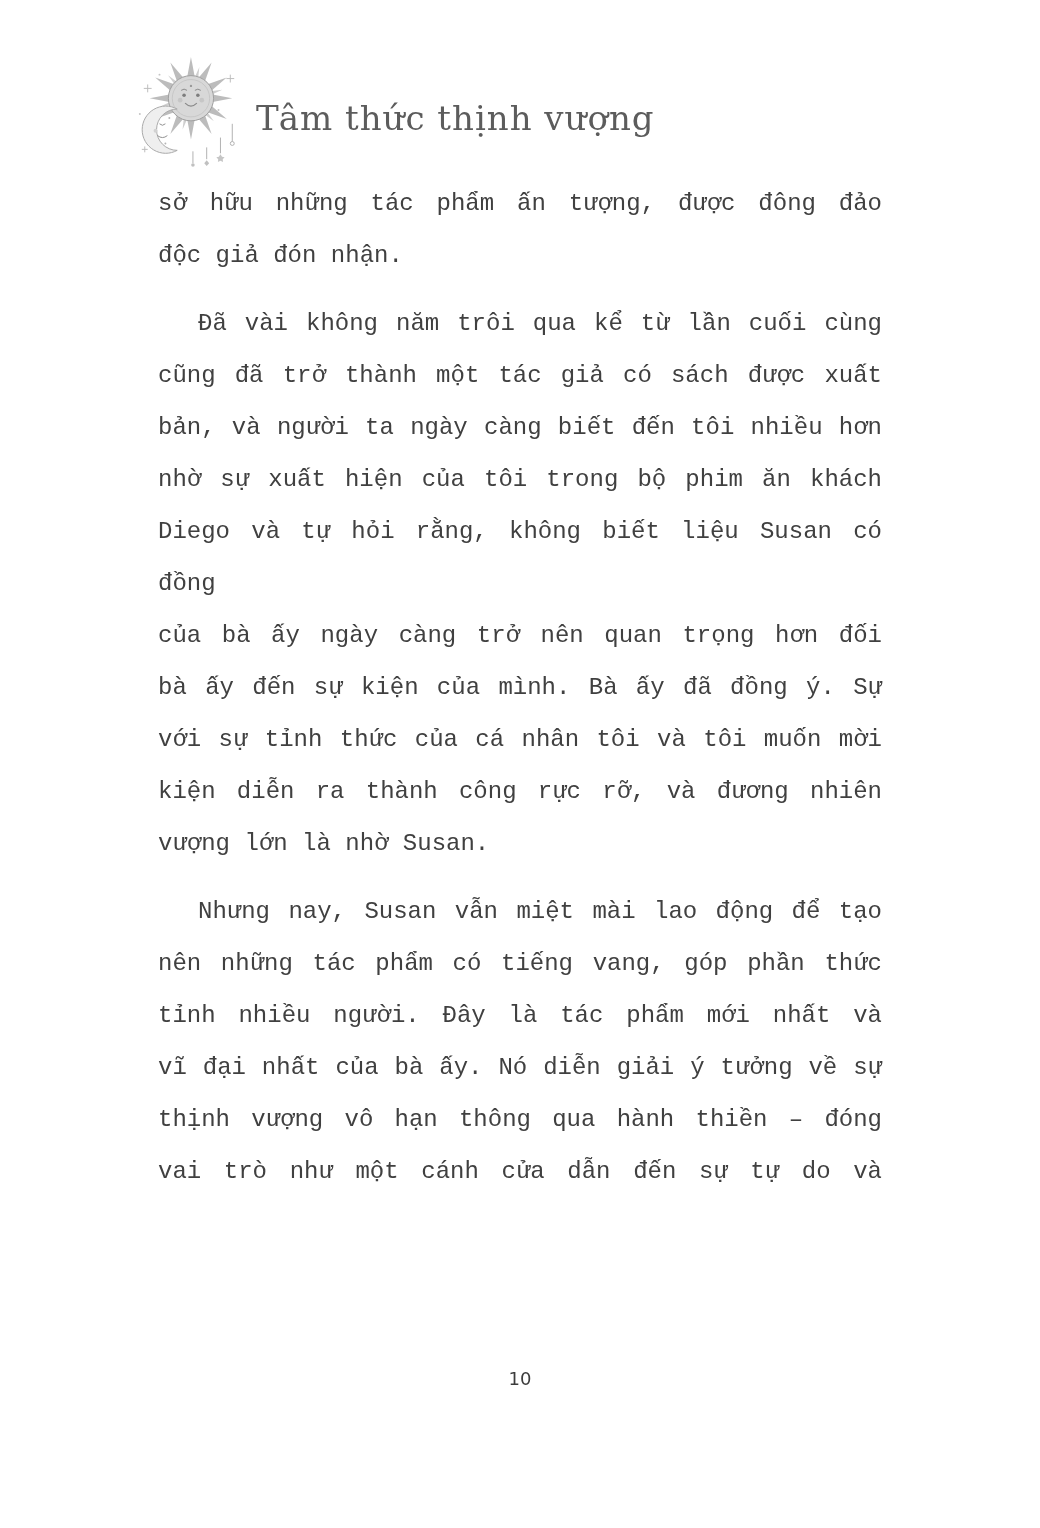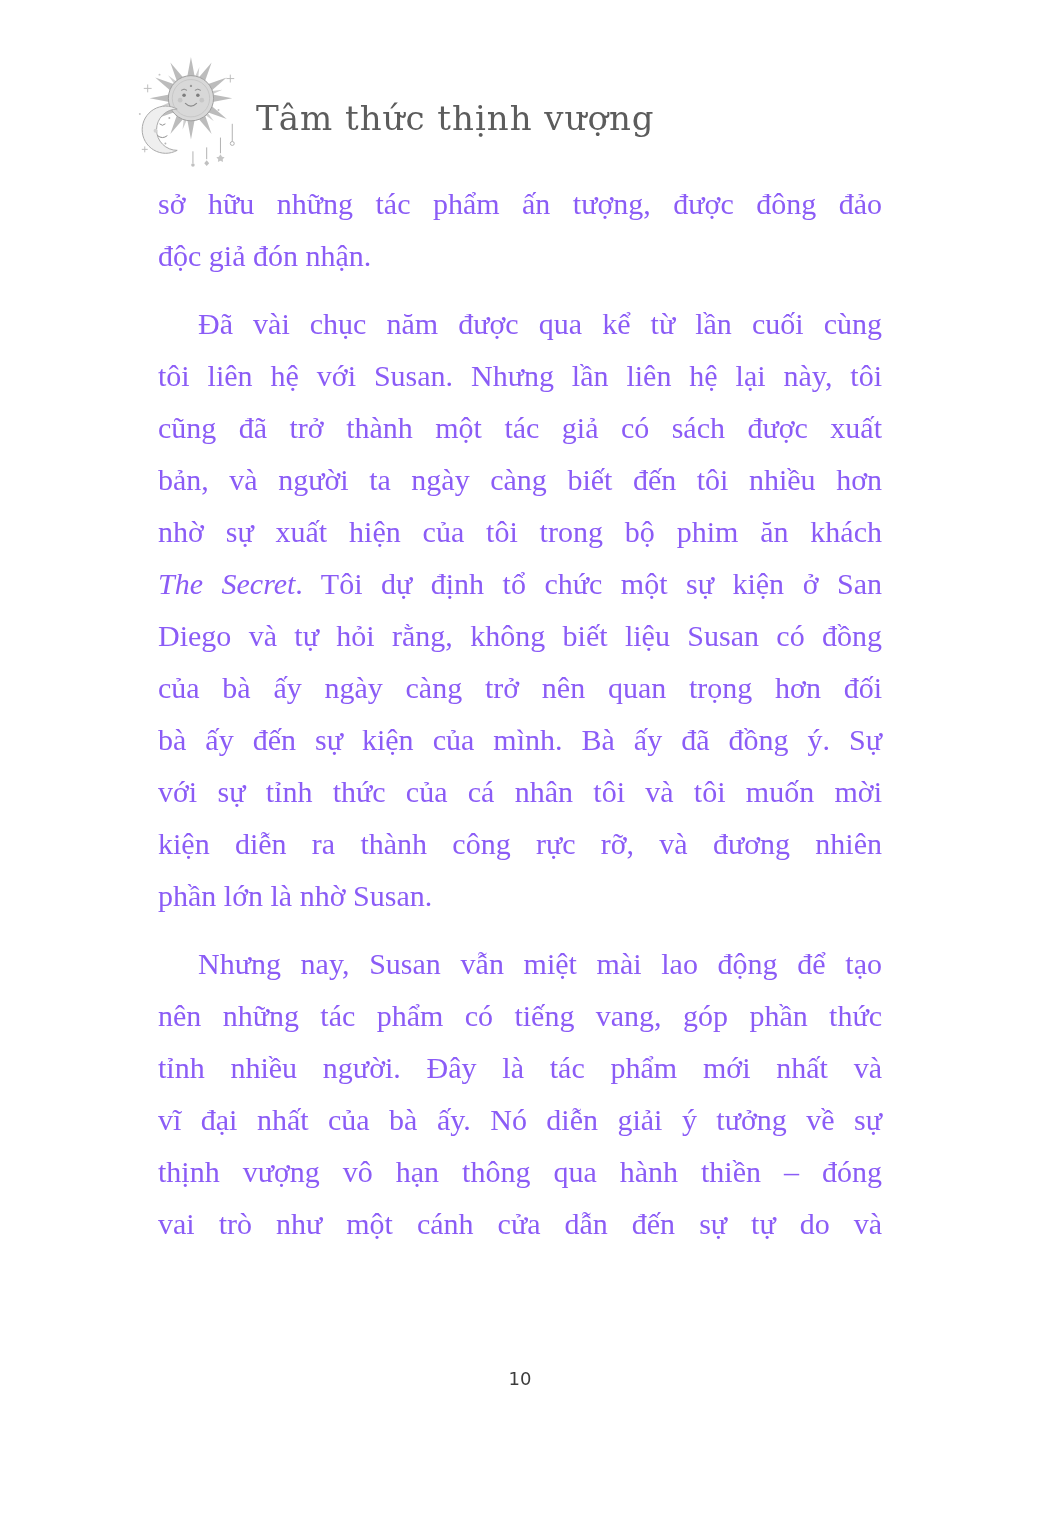--- a/index.html
+++ b/index.html
@@ -37,22 +37,23 @@
     margin-left: 8px;
     transform: translateY(6px);
     white-space: nowrap;
   }
   
   .body-text {
     position: absolute;
     top: 178px;
     left: 158px;
     width: 724px;
-    font-size: 30px;
-    color: #8b5cf6;
+    font-size: 24px;
+    color: #404040;
+    font-family: Liberation Mono, monospace;
   }
   .para { margin: 0 0 16px 0; }
   .line {
     line-height: 52px;
     text-align: justify;
     text-align-last: justify;
     text-justify: inter-word;
   }
   .line.last { text-align: left; text-align-last: left; }
   .para.indent .line.first { text-indent: 40px; }
@@ -153,32 +154,30 @@
     </div>
     <div class="running-head">Tâm thức thịnh vượng</div>
   </header>
 
   <main class="body-text">
       <div class="para">
         <div class="line first"><span>sở hữu những tác phẩm ấn tượng, được đông đảo</span></div>
         <div class="line last"><span>độc giả đón nhận.</span></div>
       </div>
       <div class="para indent">
-        <div class="line first"><span>Đã vài chục năm được qua kể từ lần cuối cùng</span></div>
-        <div class="line"><span>tôi liên hệ với Susan. Nhưng lần liên hệ lại này, tôi</span></div>
+        <div class="line first"><span>Đã vài không năm trôi qua kể từ lần cuối cùng</span></div>
         <div class="line"><span>cũng đã trở thành một tác giả có sách được xuất</span></div>
         <div class="line"><span>bản, và người ta ngày càng biết đến tôi nhiều hơn</span></div>
         <div class="line"><span>nhờ sự xuất hiện của tôi trong bộ phim ăn khách</span></div>
-        <div class="line"><span class="italic">The Secret</span><span>. Tôi dự định tổ chức một sự kiện ở San</span></div>
         <div class="line"><span>Diego và tự hỏi rằng, không biết liệu Susan có đồng</span></div>
         <div class="line"><span>của bà ấy ngày càng trở nên quan trọng hơn đối</span></div>
         <div class="line"><span>bà ấy đến sự kiện của mình. Bà ấy đã đồng ý. Sự</span></div>
         <div class="line"><span>với sự tỉnh thức của cá nhân tôi và tôi muốn mời</span></div>
         <div class="line"><span>kiện diễn ra thành công rực rỡ, và đương nhiên</span></div>
-        <div class="line last"><span>phần lớn là nhờ Susan.</span></div>
+        <div class="line last"><span>vượng lớn là nhờ Susan.</span></div>
       </div>
       <div class="para indent">
         <div class="line first"><span>Nhưng nay, Susan vẫn miệt mài lao động để tạo</span></div>
         <div class="line"><span>nên những tác phẩm có tiếng vang, góp phần thức</span></div>
         <div class="line"><span>tỉnh nhiều người. Đây là tác phẩm mới nhất và</span></div>
         <div class="line"><span>vĩ đại nhất của bà ấy. Nó diễn giải ý tưởng về sự</span></div>
         <div class="line"><span>thịnh vượng vô hạn thông qua hành thiền – đóng</span></div>
         <div class="line"><span>vai trò như một cánh cửa dẫn đến sự tự do và</span></div>
       </div>
     </main>

